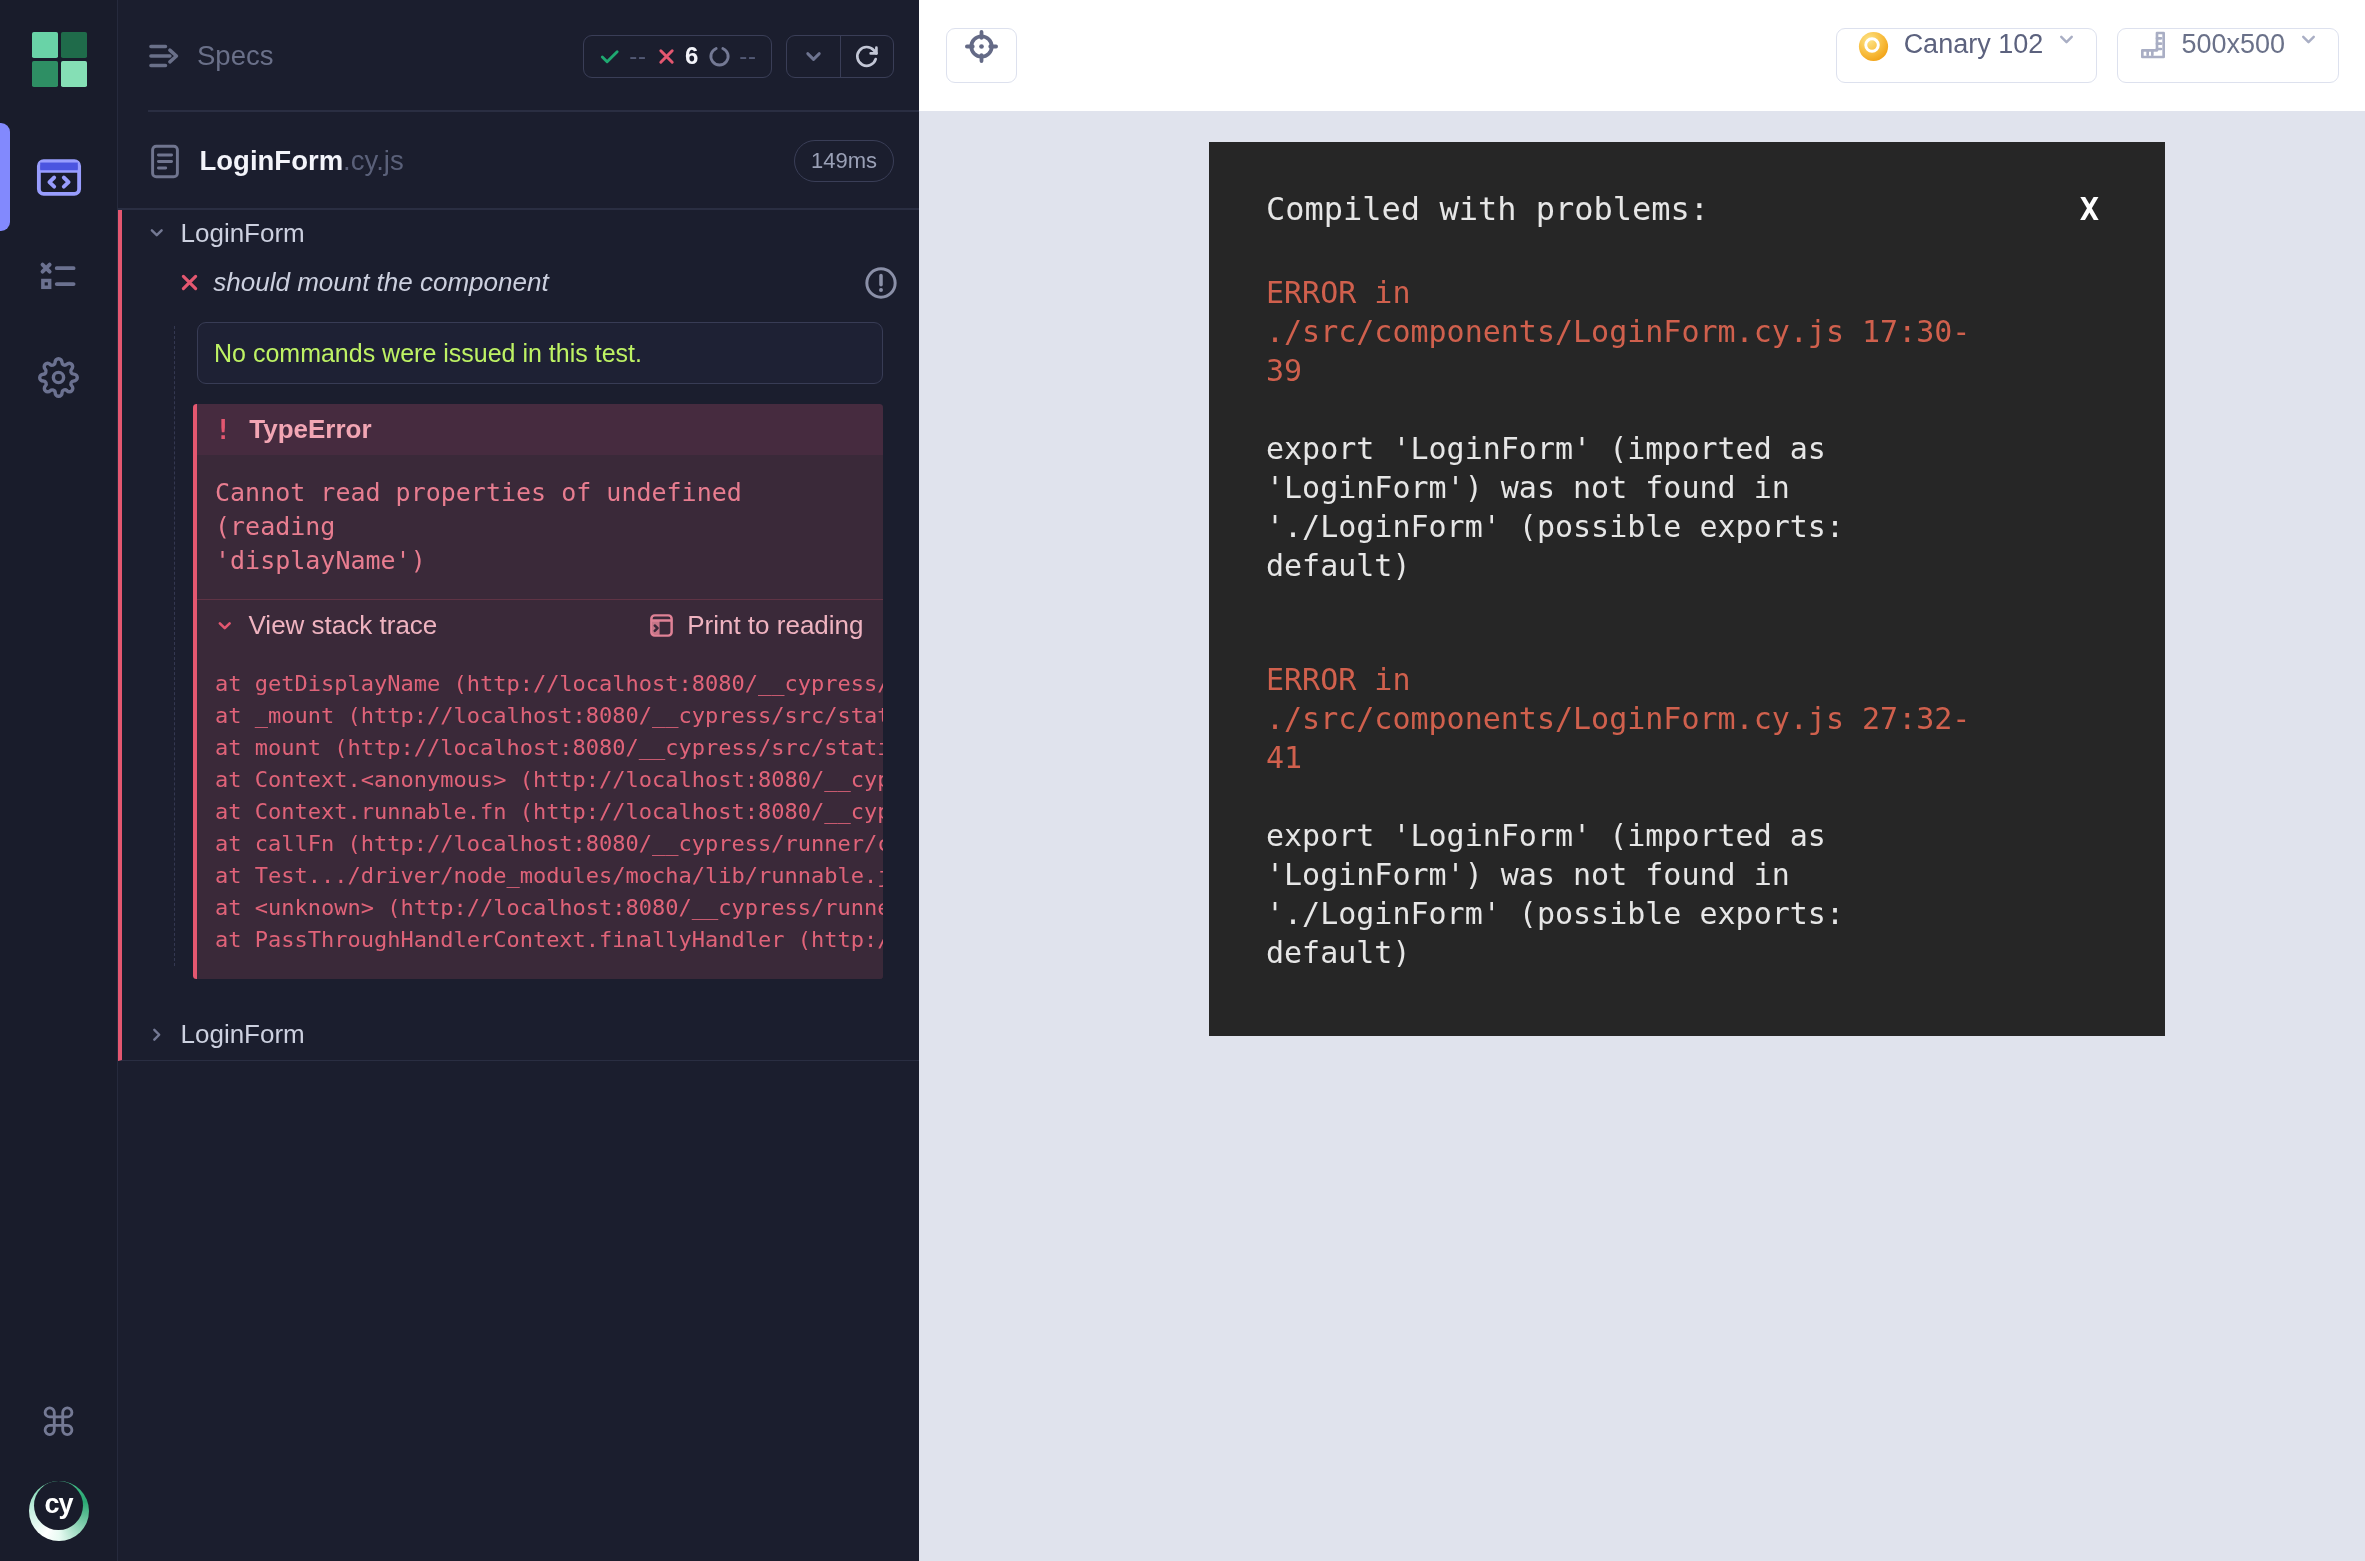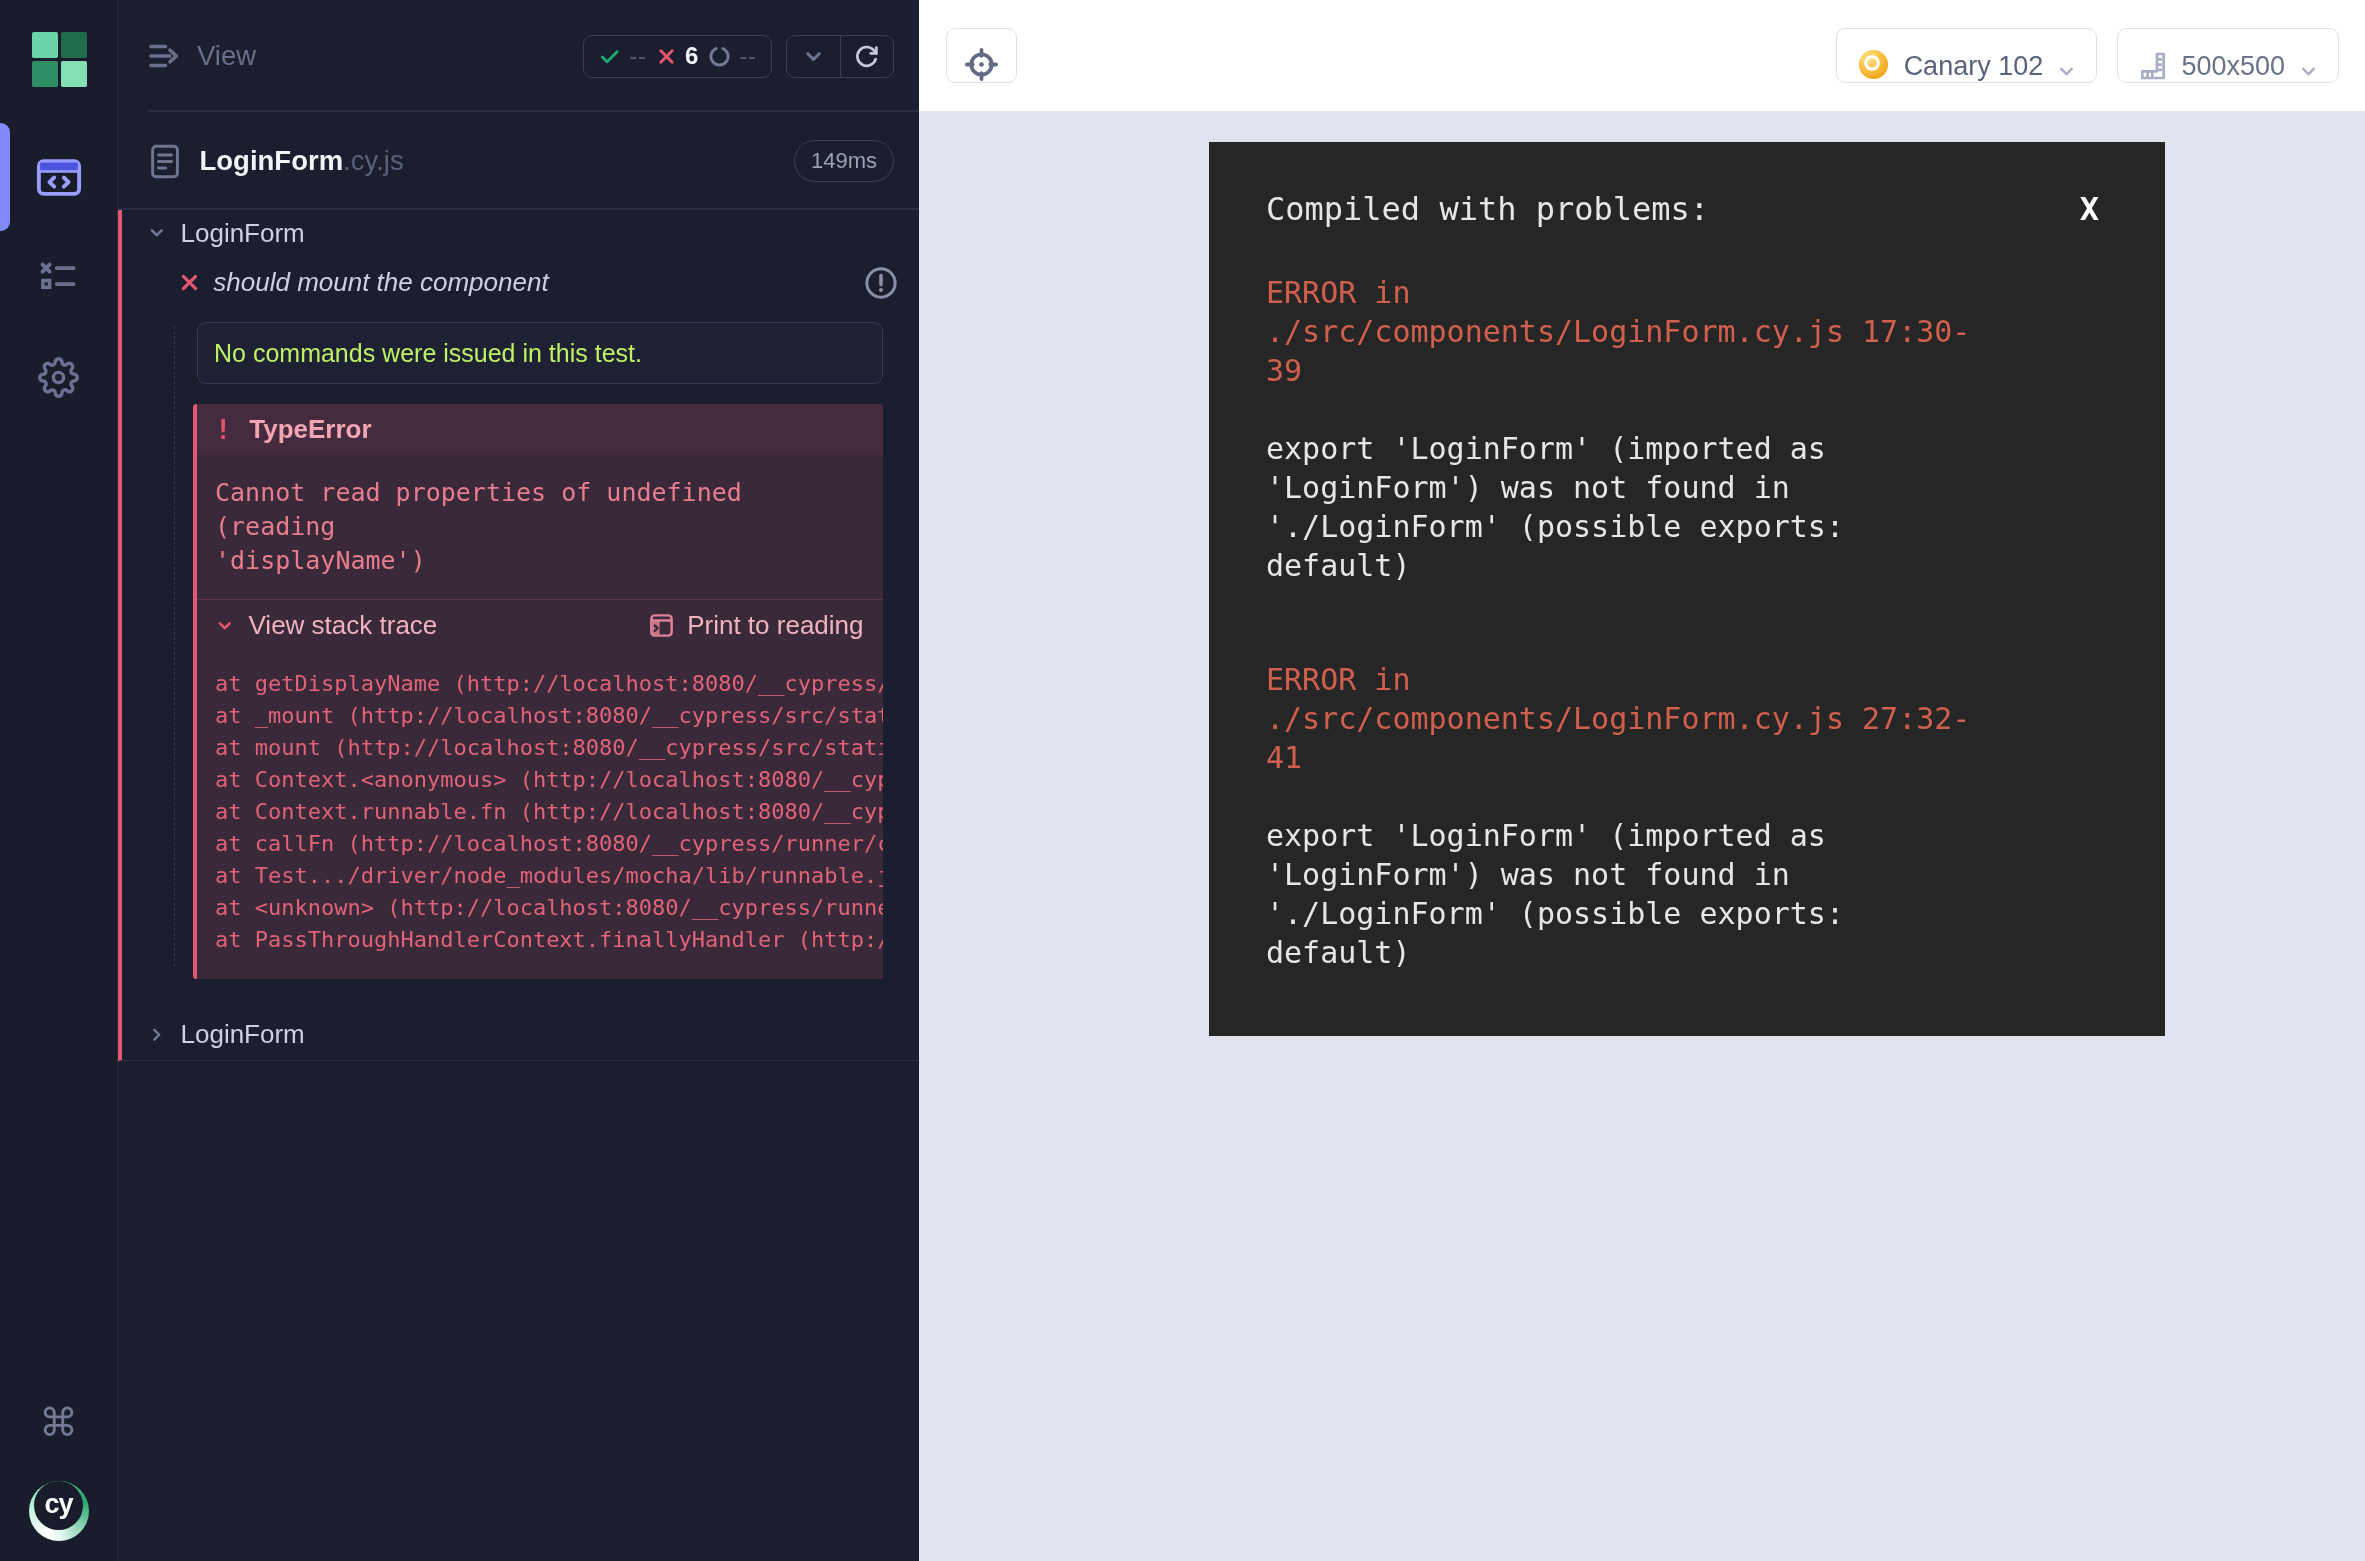--- a/index.html
+++ b/index.html
@@ -142,21 +142,21 @@
   }
 
   
   .topbar {
     position: absolute; left: 919px; right: 0; top: 0; height: 111px;
     background: #ffffff; display: flex; align-items: center; padding: 0 27px;
     z-index: 2;
   }
   .tool-btn {
     height: 55px; background: #fff; border: 1.8px solid #dde1ee; border-radius: 9px;
-    display: flex; align-items: flex-end; justify-content: center; cursor: pointer;
+    display: flex; align-items: flex-start; justify-content: center; cursor: pointer;
   }
   .crosshair-btn { width: 71px; color: #646a86; }
   .right-group { margin-left: auto; display: flex; gap: 19.5px; }
   .select-btn { padding: 0 19.5px; gap: 12.4px; }
   .select-label { font-size: 27px; color: #5c627e; }
   .viewport-label { color: #6a7189; }
   .chev { color: #a9aec4; }
 
   
   .overlay {
@@ -228,21 +228,21 @@
 <section class="specs">
 
   <div class="specs-header">
     <div class="specs-title">
       <span>
         <svg width="35" height="30" viewBox="0 0 24 20" fill="none" stroke="#6a7089" stroke-width="2.4" stroke-linecap="round" stroke-linejoin="round">
           <path d="M2 3.5h10M2 10h13M2 16.5h10"></path>
           <path d="M15 6l4.5 4L15 14"></path>
         </svg>
       </span>
-      <span>View</span>
+      <span>Specs</span>
     </div>
 
     <div class="stats-box">
       <span class="stat">
         <span>
           <svg width="23" height="23" viewBox="0 0 24 24" fill="none" stroke="#1fa971" stroke-width="3" stroke-linecap="round" stroke-linejoin="round">
               <polyline points="20 7 9.5 17.5 4.5 12.5"></polyline>
             </svg>
         </span>
         <span class="val">--</span>

